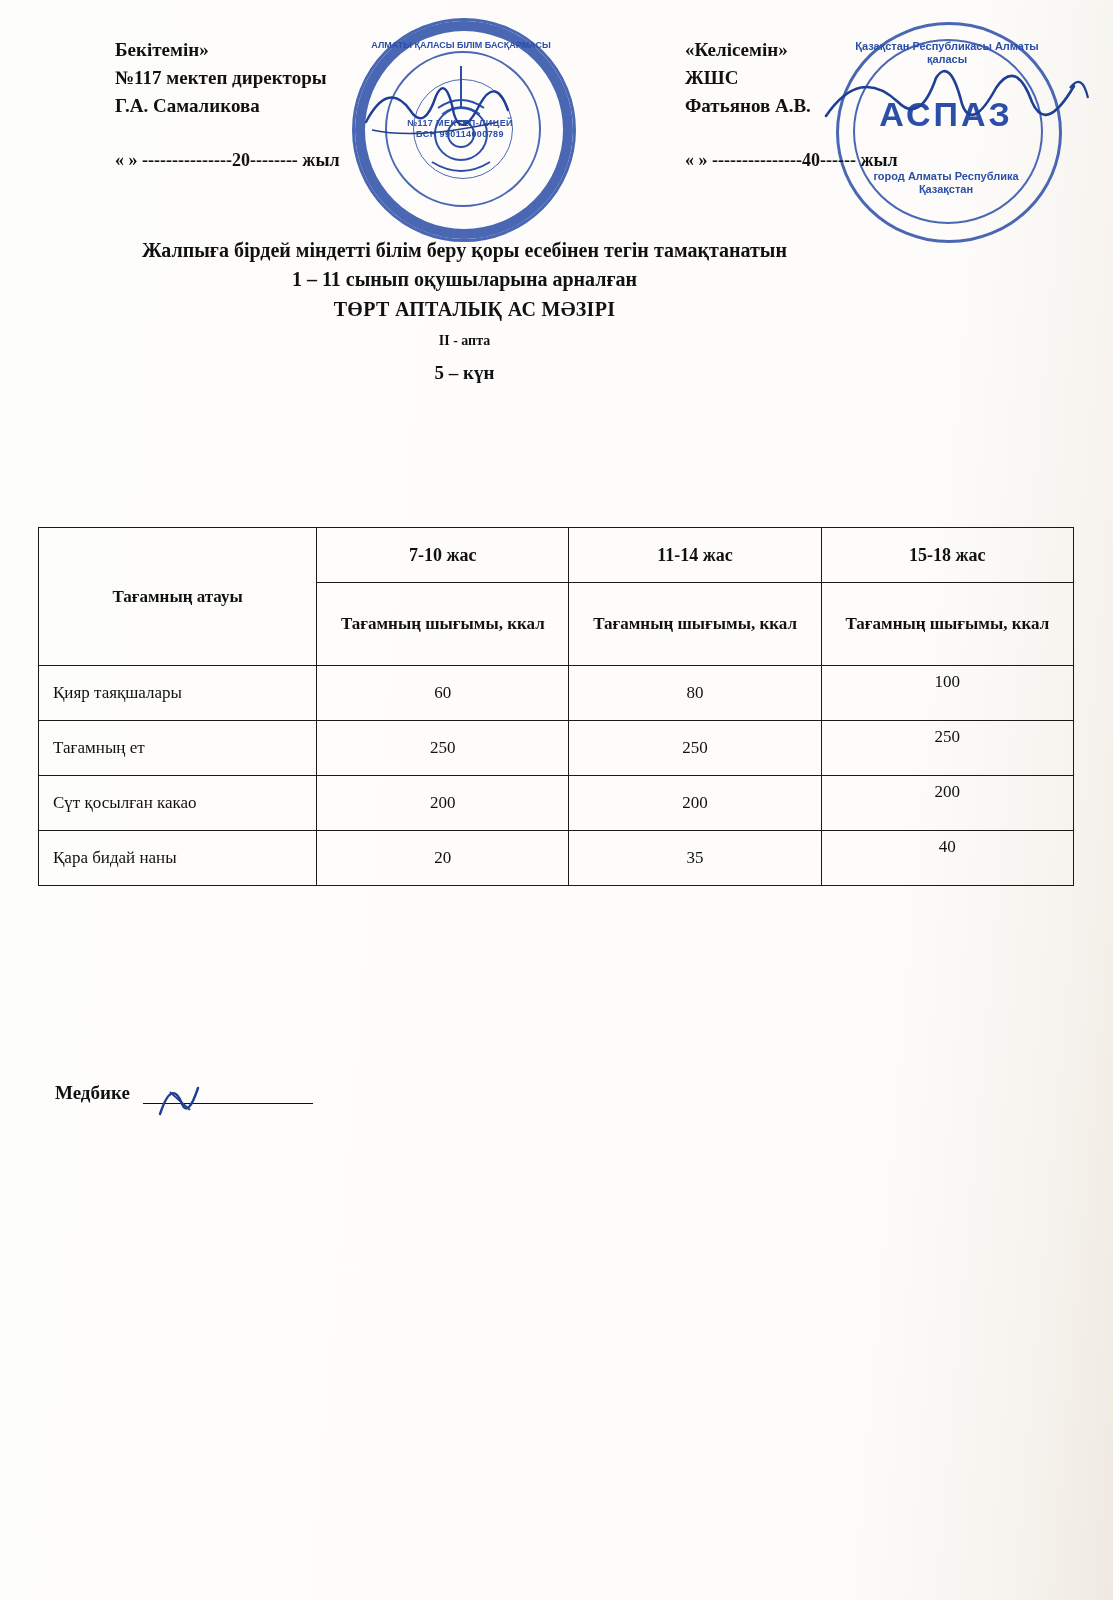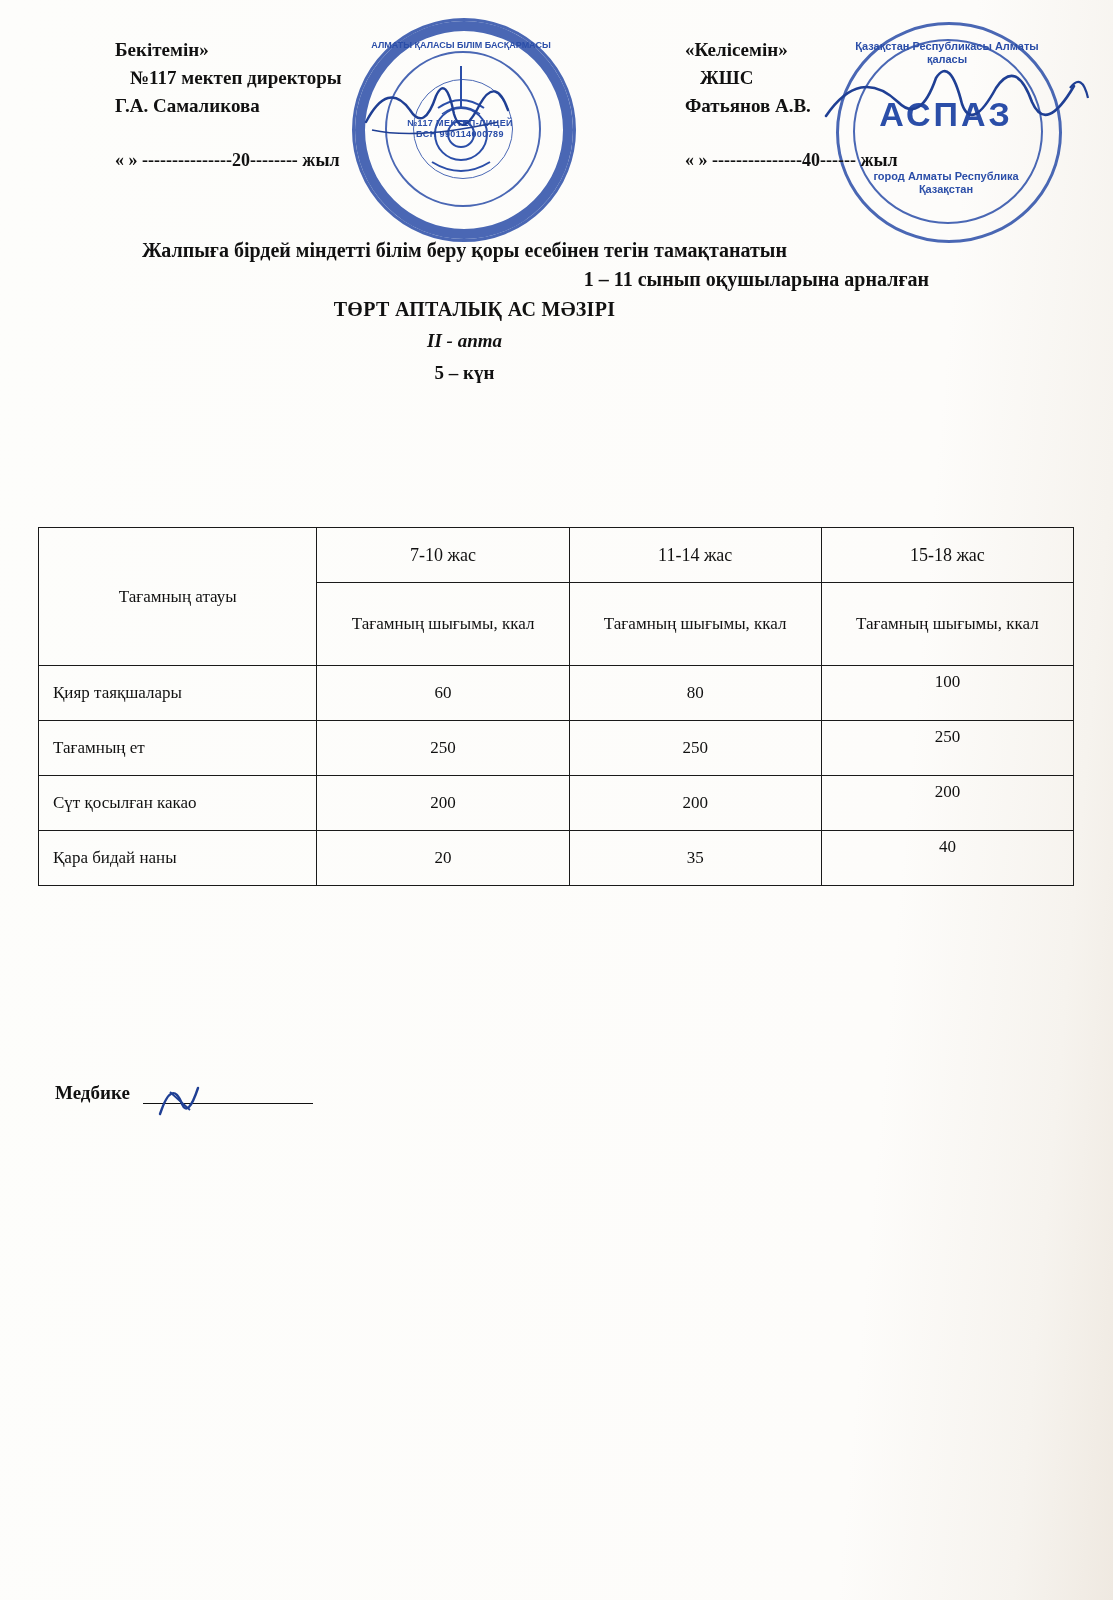--- a/index.html
+++ b/index.html
@@ -27,60 +27,60 @@
     position: absolute;
     font-weight: bold;
     font-size: 19px;
     line-height: 28px;
     white-space: nowrap;
   }
   .approve-left { left: 115px; top: 36px; }
   .approve-right { left: 685px; top: 36px; }
 
   .approve .ttl { display: block; }
-  .approve .line2 { display: block; margin-left: 15px; }
+  .approve .line2 { display: block; }
   .approve .line3 { display: block; }
   .datepad {
     position: absolute;
     font-weight: bold;
     font-size: 18px;
     white-space: nowrap;
   }
   .datepad-left { left: 115px; top: 150px; }
   .datepad-right { left: 685px; top: 150px; }
 
   
   .title-block {
     position: absolute;
     top: 236px;
     left: 0;
     width: 929px;
     text-align: center;
     font-weight: bold;
   }
   .title-block .t1 { font-size: 20px; line-height: 29px; }
-  .title-block .t2 { font-size: 20px; line-height: 29px; text-align: right; }
+  .title-block .t2 { font-size: 20px; line-height: 29px; }
   .title-block .t3 { font-size: 20px; line-height: 31px; letter-spacing: .3px; padding-left: 20px; }
-  .title-block .t4 { font-size: 19px; line-height: 32px; font-style: italic; }
+  .title-block .t4 { font-size: 14px; line-height: 32px; }
   .title-block .t5 { font-size: 19px; line-height: 31px; }
 
   
   table.menu {
     position: absolute;
     left: 38px;
     top: 527px;
     width: 1036px;
     border-collapse: collapse;
     font-size: 17px;
   }
   table.menu th, table.menu td {
     border: 1px solid #1a1a1a;
   }
   table.menu th {
-    font-weight: normal;
+    font-weight: bold;
     text-align: center;
     padding: 6px 4px;
   }
   .col-name { width: 278px; }
   .col-age { width: 252px; }
 
   .th-name {
     text-align: left;
     padding-left: 18px;
     font-weight: bold;

